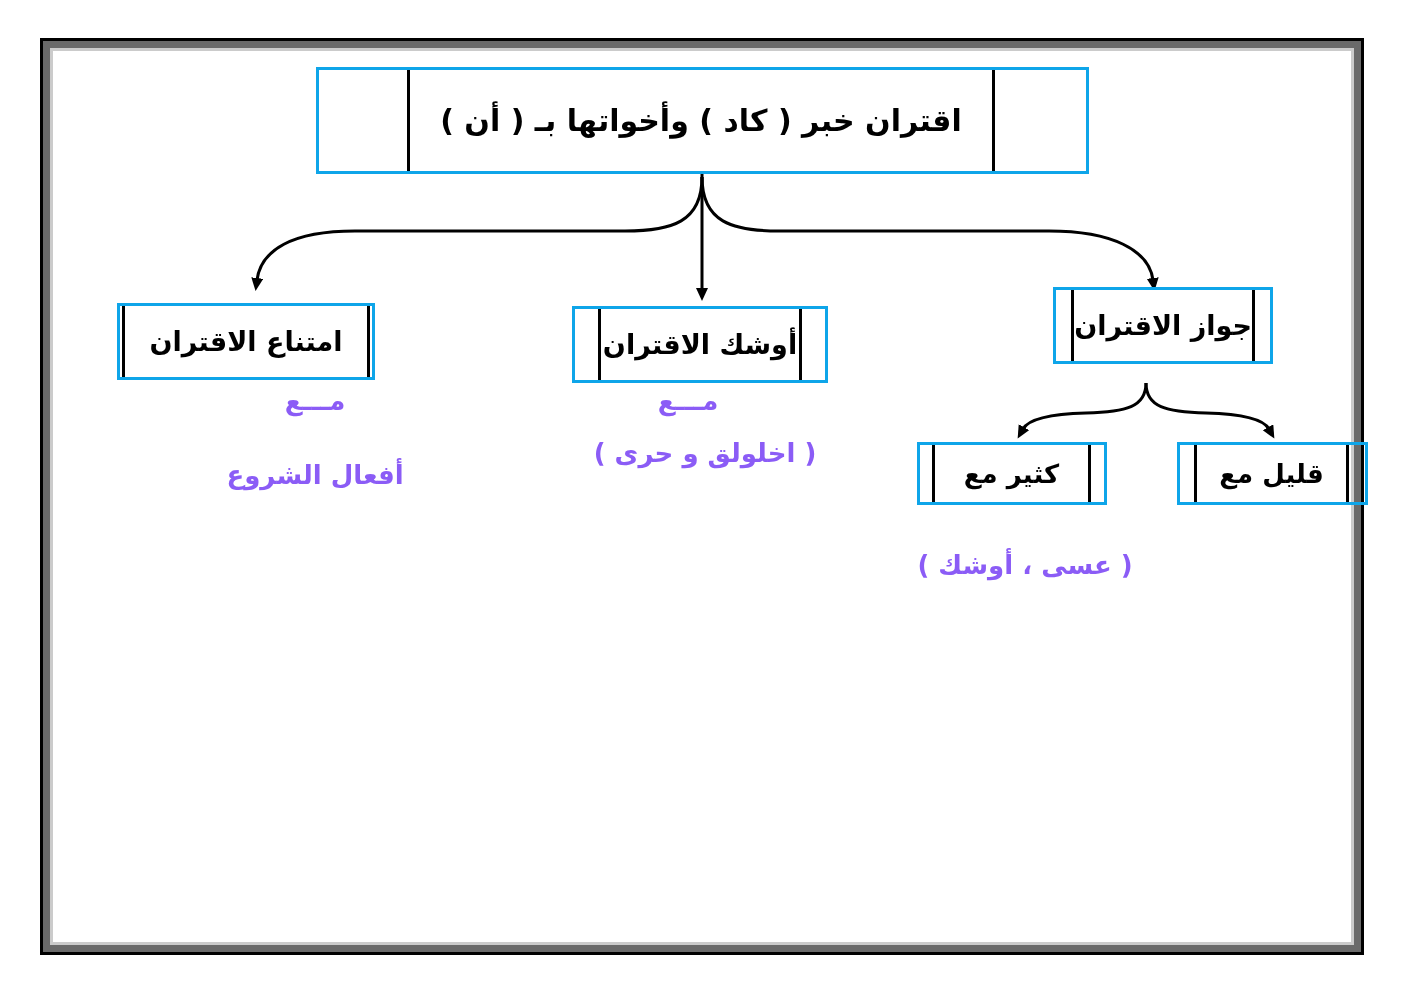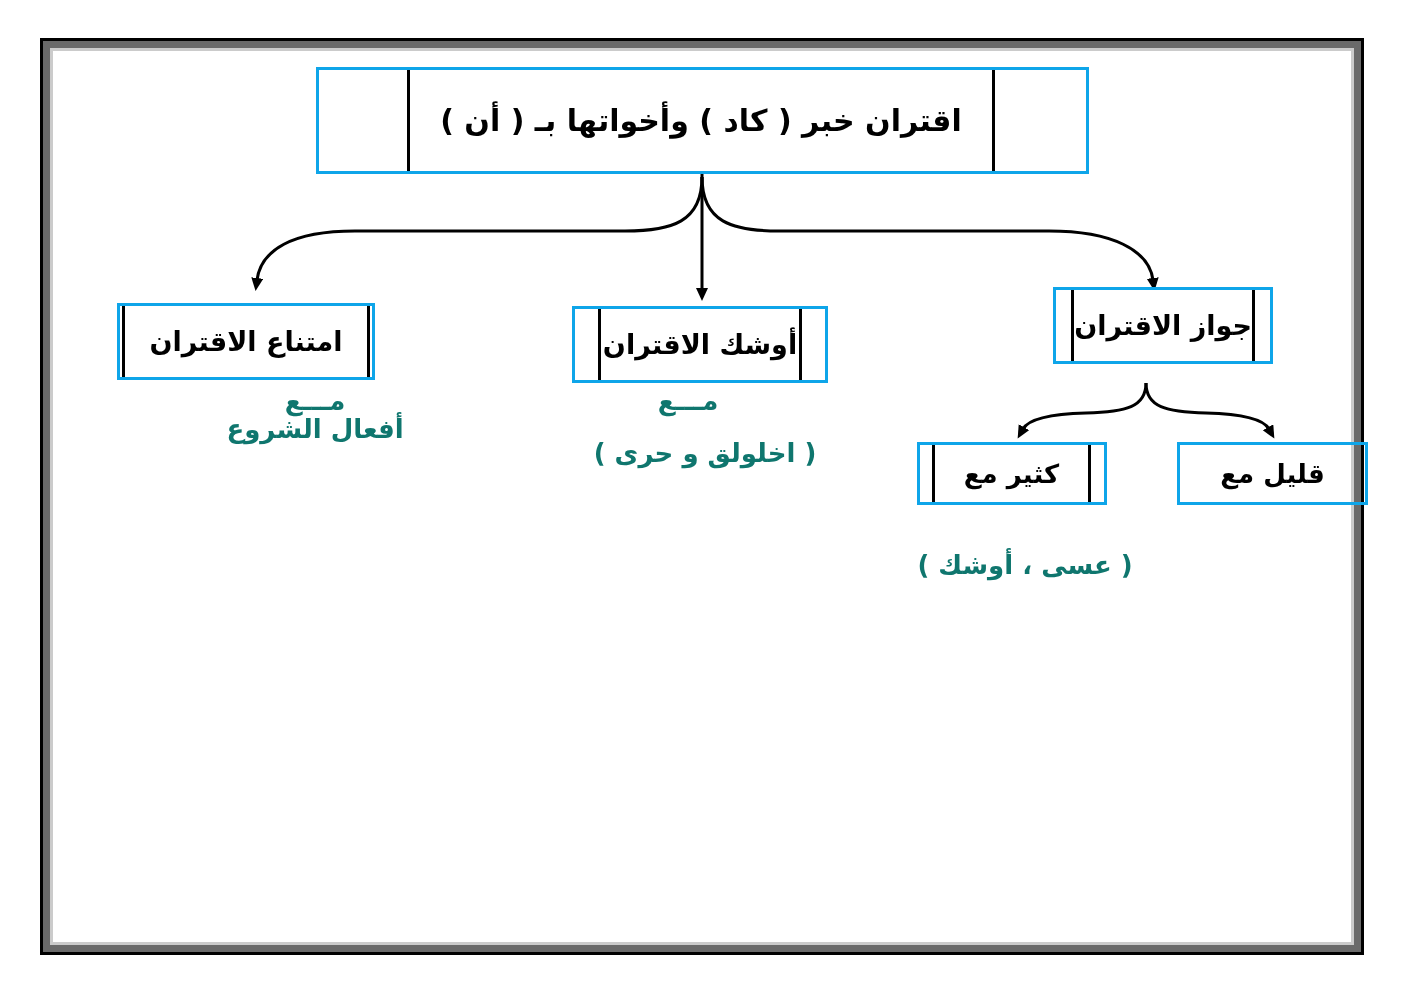--- a/index.html
+++ b/index.html
@@ -21,34 +21,34 @@
   .frame-inner{
     width:100%;height:100%;box-sizing:border-box;border:3px solid #cbcbcb;
   }
   
   svg.connectors{position:absolute;left:0;top:0;z-index:1;}
   
   .tribox{
     position:absolute;box-sizing:border-box;border:3px solid #0ea5e9;
     background:#fff;display:flex;flex-direction:row;z-index:2;
   }
-  .tribox.transparent{background:transparent;flex-direction:column;}
+  .tribox.transparent{background:transparent;}
   .cell{box-sizing:border-box;}
   .cell.side-l{border-right:3px solid #000;}
   .cell.side-r{border-left:3px solid #000;}
   .cell.main{
     flex:1;display:flex;align-items:center;justify-content:center;
     font-weight:bold;color:#000;white-space:nowrap;direction:rtl;
   }
   .title-text{font-size:30px;}
   .node-text{font-size:27px;}
   .subnode-text{font-size:26px;}
   
   .lbl{
-    position:absolute;z-index:2;text-align:center;font-weight:bold;color:#0f766e;
+    position:absolute;z-index:2;text-align:center;font-weight:bold;color:#8b5cf6;
     white-space:nowrap;direction:rtl;font-size:26px;line-height:1.2;
   }
 </style>
 </head>
 <body>
 
 <div class="page">
 
   <div class="frame">
     <div class="frame-band">
@@ -76,21 +76,21 @@
     <div class="cell main title-text">اقتران خبر ( كاد ) وأخواتها بـ ( أن )</div>
     <div class="cell side-r" style="width:94px;"></div>
   </div>
 
   <div class="tribox" style="left:117px;top:303px;width:258px;height:77px;gap:24px;">
     <div class="cell side-l" style="width:25px;"></div>
     <div class="cell main node-text">امتناع الاقتران</div>
     <div class="cell side-r" style="width:25px;"></div>
   </div>
   <div class="lbl" style="left:235px;top:386px;width:160px;">مـــع</div>
-  <div class="lbl" style="left:175px;top:414px;width:280px;">أفعال الشروع</div>
+  <div class="lbl" style="left:175px;top:460px;width:280px;">أفعال الشروع</div>
 
   <div class="tribox" style="left:572px;top:306px;width:256px;height:77px;">
     <div class="cell side-l" style="width:26px;"></div>
     <div class="cell main node-text">أوشك الاقتران</div>
     <div class="cell side-r" style="width:26px;"></div>
   </div>
   <div class="lbl" style="left:608px;top:386px;width:160px;">مـــع</div>
   <div class="lbl" style="left:555px;top:438px;width:300px;">( اخلولق و حرى )</div>
 
   <div class="tribox" style="left:1015px;top:287px;width:220px;height:77px;margin-left:38px;">

